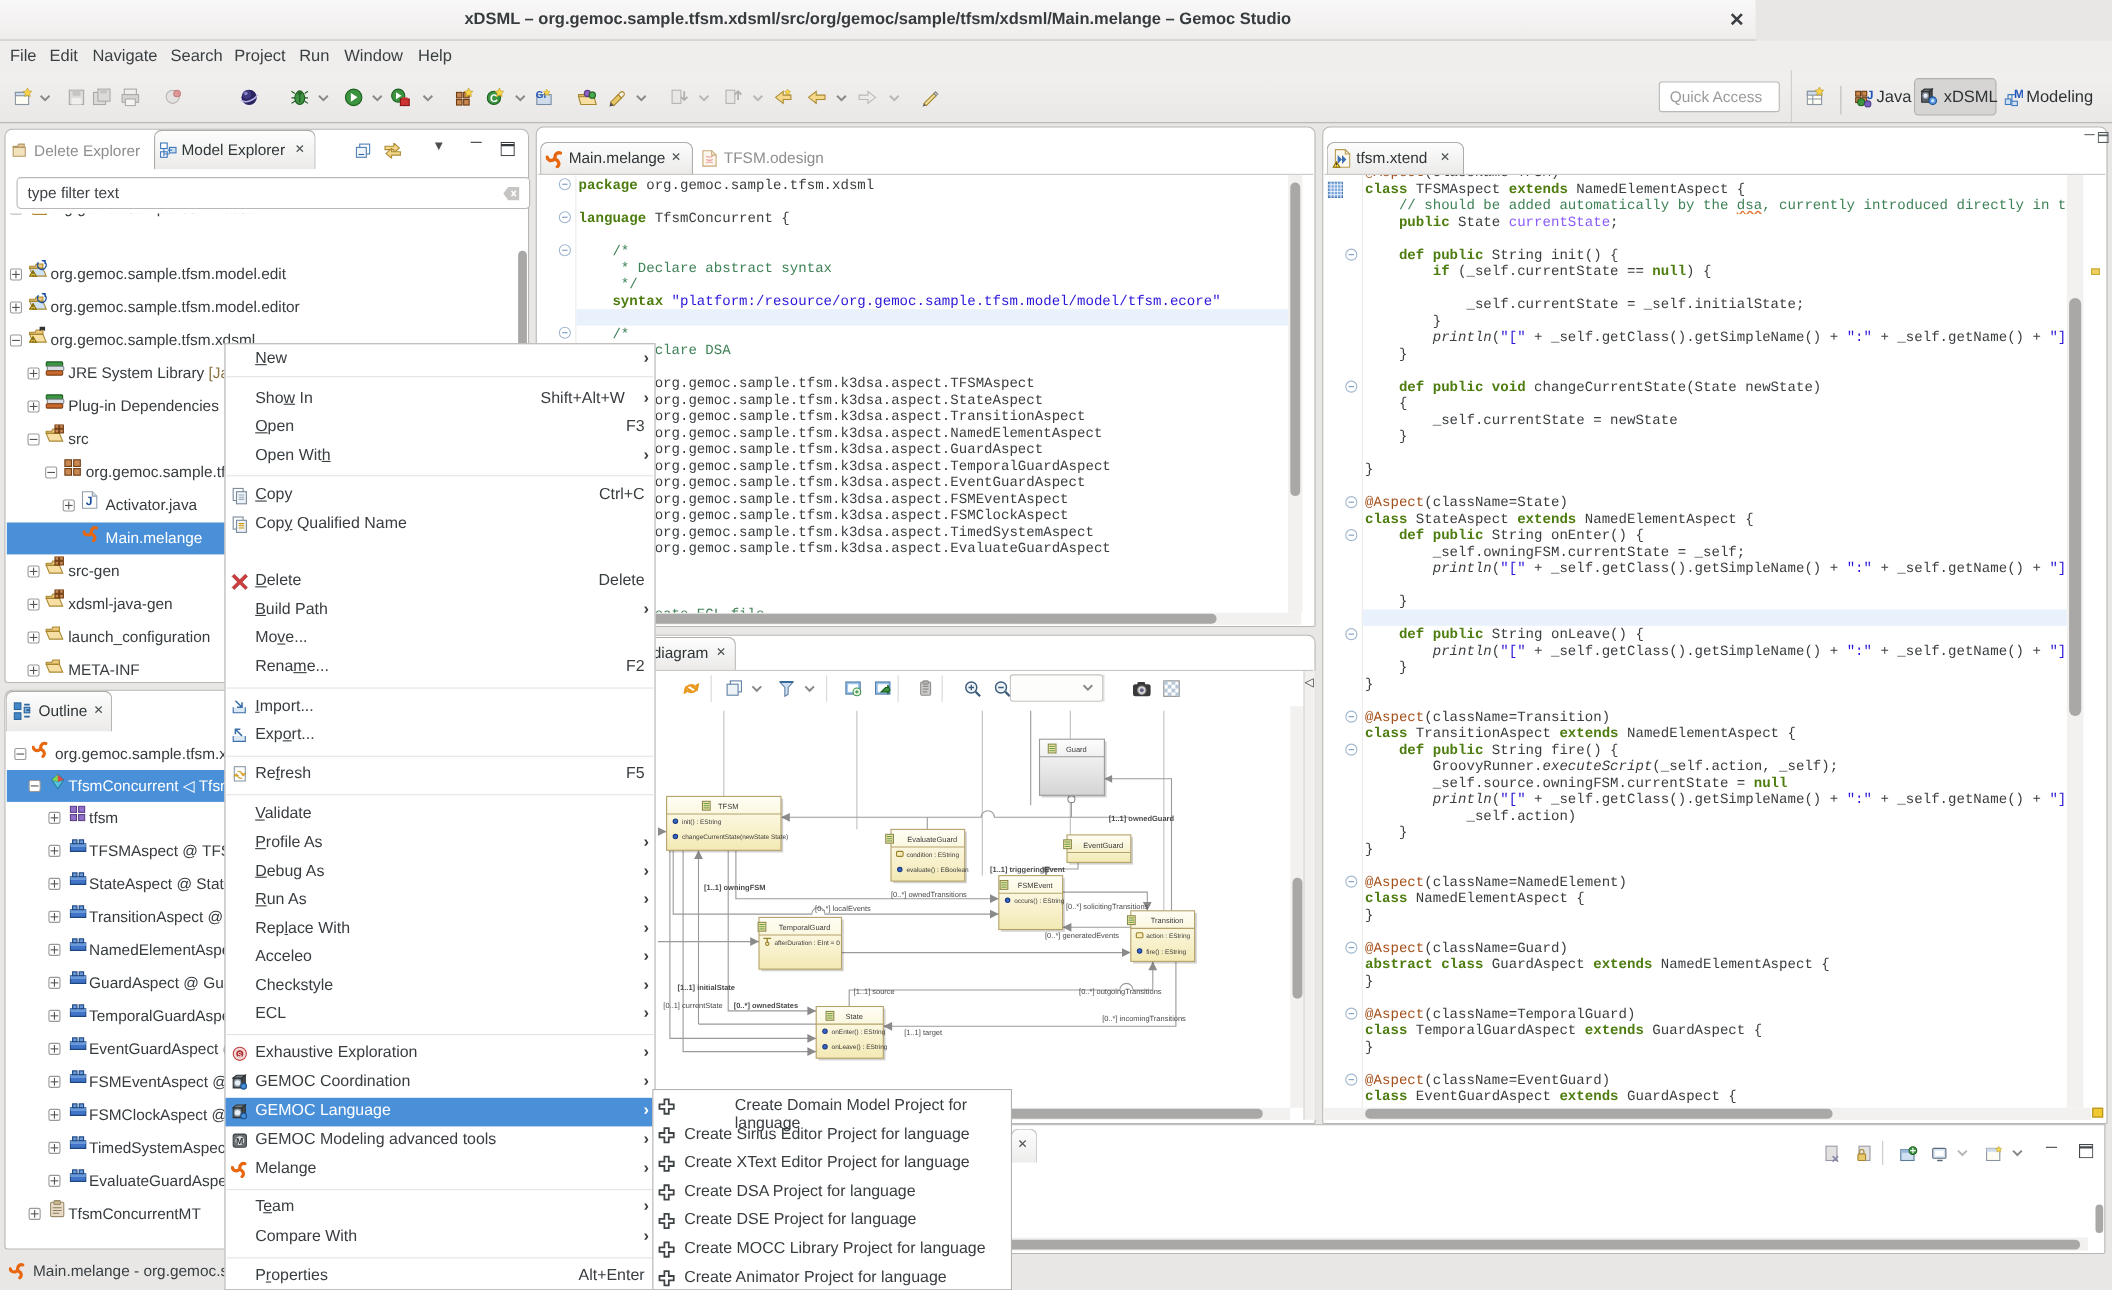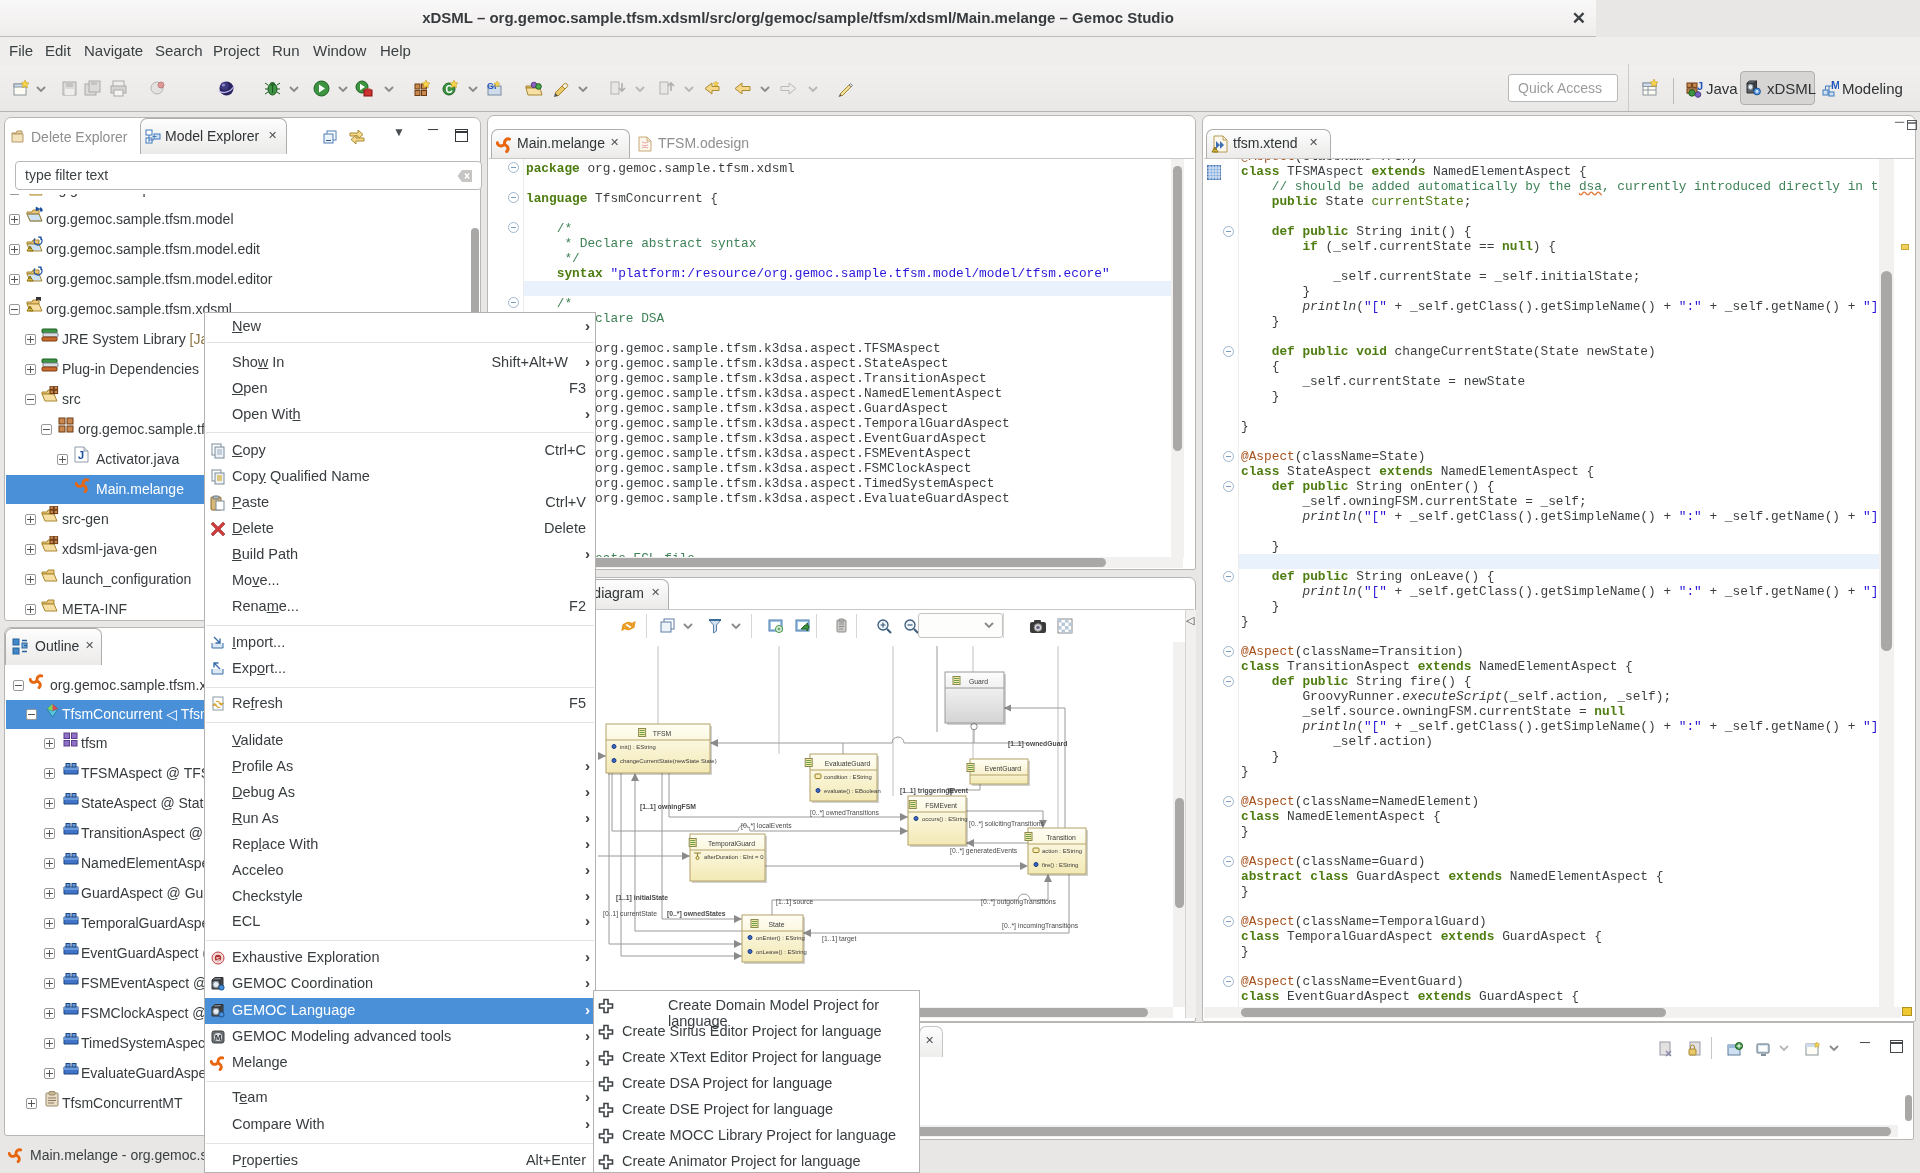--- a/index.html
+++ b/index.html
@@ -24,21 +24,21 @@
 .sel { background:#4a90d9; color:#fff; }
 .expander { position:absolute; width:11px; height:11px; border:1px solid #999; border-radius:2px; background:#fff; top:9px; }
 .expander:before { content:""; position:absolute; left:1px; right:1px; top:4px; height:1px; background:#555; }
 .expander.plus:after { content:""; position:absolute; top:1px; bottom:1px; left:4px; width:1px; background:#555; }
 
 .code { position:absolute; font-family:"Liberation Mono", monospace; font-size:12.8px; line-height:15px; white-space:pre; color:#3b3e40; }
 .k { color:#4d7c0f; font-weight:bold; }
 .s { color:#2a16d8; }
 .c { color:#3f8257; }
 .an { color:#a6521d; }
-.fld { color:#4d7c0f; }
+.fld { color:#8b5cf6; }
 .it { font-style:italic; }
 .fold { position:absolute; width:11px; height:11px; border:1px solid #9fb6ce; border-radius:50%; background:#fff; }
 .fold:before { content:""; position:absolute; left:2px; right:2px; top:4px; height:1px; background:#7c9cc0; }
 
 .sbv { position:absolute; background:#f2f1f0; }
 .sbthumb { position:absolute; background:#a9a8a7; border-radius:6px; }
 
 .menu { position:absolute; background:#fff; border:1px solid #b3b2b0; z-index:50; }
 .mi { position:absolute; left:0; right:0; height:26px; font-size:14.5px; color:#383d40; }
 .mi .lbl { position:absolute; left:27px; top:4px; }
@@ -288,30 +288,20 @@
   </div>
 
   <div class="abs" style="left:1px; top:76px; width:473px; height:422px; overflow:hidden;" id="xtree">
     <div class="trow" style="top:-19px; left:0; width:473px;">
       <span class="expander plus" style="left:3px;"></span>
       <svg class="abs" style="left:20px; top:6px;" width="17" height="17" viewBox="0 0 17 17">
           <path d="M1 4 l5 0 1-2 6 0 0 4 -12 0z" fill="#edc87c" stroke="#a8872f"></path>
           <path d="M1 6 l12 0 3 8 -12 0z" fill="#f7dfa4" stroke="#a8872f"></path>
         </svg>
       <span class="abs" style="left:40px;">org.gemoc.sample.tfsm.k3dsa</span>
-    </div>
-    <div class="trow" style="top:11px; left:0; width:473px;">
-      <span class="expander plus" style="left:3px;"></span>
-      <svg class="abs" style="left:20px; top:1px;" width="18" height="17" viewBox="0 0 18 17">
-          <path d="M1 6 l5 0 1-2 6 0 0 4 -12 0z" fill="#edc87c" stroke="#a8872f"></path>
-          <path d="M1 8 l12 0 3 7 -12 0z" fill="#cfe2f4" stroke="#7d9cbd"></path>
-          <path d="M1 8 l12 0 3 7 -12 0z" fill="none" stroke="#a8872f"></path>
-          <path d="M10 1 l4 2 -4 2z M14 1.5 a3 3 0 0 1 2 4 l-2 -0.6" fill="#1a50a0" stroke="#1a50a0" stroke-width=".6"></path>
-        </svg>
-      <span class="abs" style="left:40px;">org.gemoc.sample.tfsm.model</span>
     </div>
     <div class="trow" style="top:41px; left:0; width:473px;">
       <span class="expander plus" style="left:3px;"></span>
       <svg class="abs" style="left:20px; top:1px;" width="18" height="17" viewBox="0 0 18 17">
           <path d="M1 6 l5 0 1-2 6 0 0 4 -12 0z" fill="#edc87c" stroke="#a8872f"></path>
           <path d="M1 8 l12 0 3 7 -12 0z" fill="#cfe2f4" stroke="#a8872f"></path>
           <path d="M12 1 a4 4 0 1 1 -3 1.4 M12 1 l3 0 0 3" fill="none" stroke="#1a50a0" stroke-width="1.2"></path>
           <path d="M1 15 l3-5 3 5z" fill="#f7d44c" stroke="#8a6d00"></path>
           <path d="M4 11.5 v1.8 M4 14.2 v0.6" stroke="#333"></path>
         </svg>
@@ -1033,29 +1023,20 @@
       <span class="acc" style="right:9px;">Ctrl+C</span>
     </div>
   <div class="mi" style="top:151px;">
       <svg class="ico" viewBox="0 0 16 16">
         <rect x="2" y="1" width="9" height="11" fill="#fff" stroke="#7a8a9a"></rect>
         <rect x="5" y="4" width="9" height="11" fill="#eef3f8" stroke="#7a8a9a"></rect>
         <path d="M7 7 h5 M7 9 h5 M7 11 h5" stroke="#c90" stroke-width="1"></path>
       </svg>
       <span class="lbl">Cop<u>y</u> Qualified Name</span>
     </div>
-  <div class="mi" style="top:177px;">
-      <svg class="ico" viewBox="0 0 16 16">
-        <rect x="1" y="2" width="10" height="13" rx="1" fill="#d8b878" stroke="#8a6a30"></rect>
-        <rect x="3" y="1" width="6" height="3" rx="1" fill="#b0b8c0" stroke="#70787f"></rect>
-        <rect x="6" y="6" width="8" height="9" fill="#fff" stroke="#7a8a9a"></rect>
-      </svg>
-      <span class="lbl"><u>P</u>aste</span>
-      <span class="acc" style="right:9px;">Ctrl+V</span>
-    </div>
   <div class="mi" style="top:203px;">
       <svg class="ico" viewBox="0 0 16 16">
         <path d="M3 1 L8 6 13 1 15 3 10 8 15 13 13 15 8 10 3 15 1 13 6 8 1 3z" fill="#d03c3c" stroke="#8a1a1a" stroke-width="0.5"></path>
       </svg>
       <span class="lbl"><u>D</u>elete</span>
       <span class="acc" style="right:9px;">Delete</span>
     </div>
   <div class="mi" style="top:229px;">
       <span class="lbl"><u>B</u>uild Path</span>
       <span class="arr">›</span>

